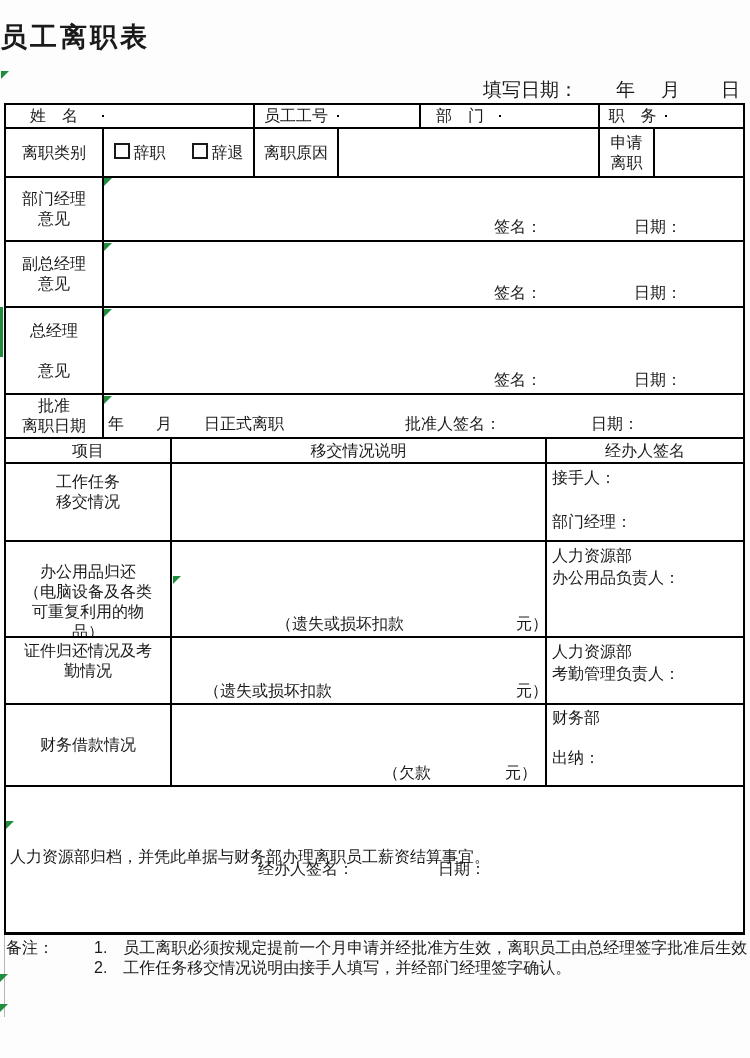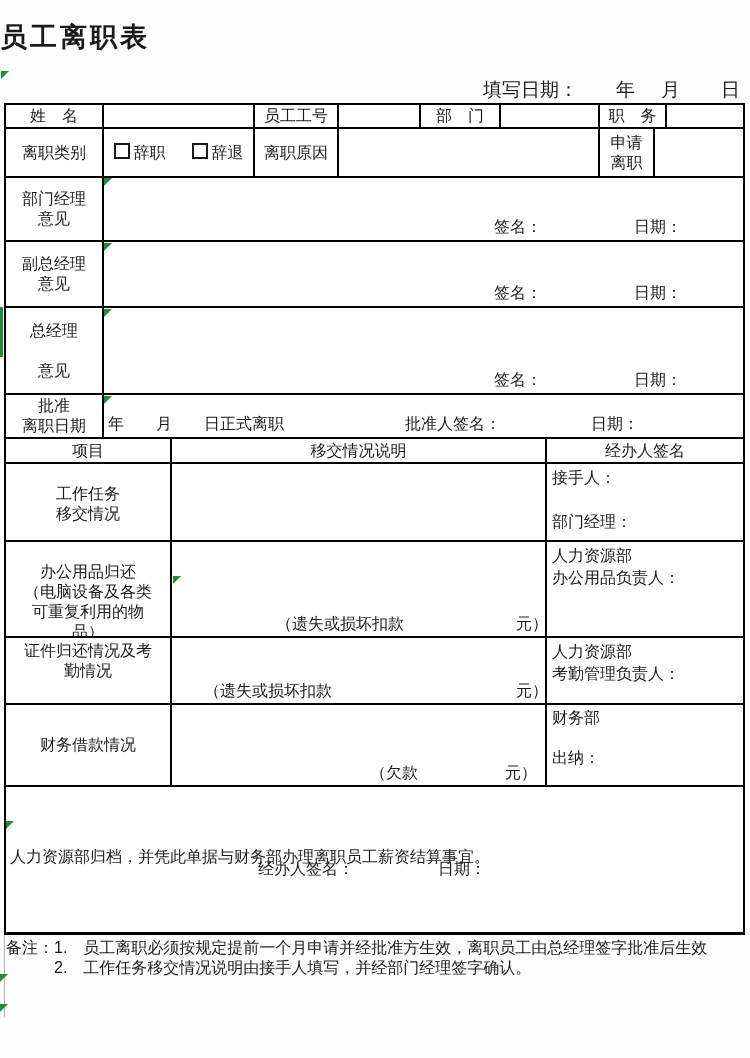--- a/index.html
+++ b/index.html
@@ -15,21 +15,21 @@
     font-size:27px;font-weight:700;letter-spacing:3px;
   }
   .filldate span{position:absolute;top:77px;font-size:19px;white-space:nowrap;}
   
   .form-table{
     left:4px;top:103px;width:741px;height:832px;box-sizing:border-box;
     border:2px solid #000;border-bottom-width:3px;background:#fff;
     display:flex;flex-direction:column;font-size:16px;line-height:20px;
   }
   .r{display:flex;box-sizing:border-box;border-top:2px solid #000;position:relative;min-height:0;}
-  .r.first{border-top:none;}
+  .r.first{border-top:none;align-items:center;}
   .c{
     box-sizing:border-box;border-left:2px solid #000;position:relative;
     display:flex;align-items:center;justify-content:center;text-align:center;
     white-space:pre-line;overflow:hidden;padding:1px 2px;min-width:0;
   }
   .c.cfirst{border-left:none;}
   .c.grow{flex:1 1 auto;}
   .c.top{align-items:flex-start;}
   .c.lefttxt{justify-content:flex-start;text-align:left;align-items:flex-start;padding:3px 5px;}
   .sig{position:absolute;bottom:3px;white-space:nowrap;}
@@ -37,21 +37,21 @@
   .noteline span{position:absolute;bottom:0;white-space:nowrap;}
   .chk{
     display:inline-block;width:12px;height:12px;border:2px solid #1a1a1a;
     vertical-align:-1px;margin-right:4px;background:#fff;
   }
   .optgap{display:inline-block;width:26px;}
   
   .archive-text{position:absolute;left:4px;top:16px;right:2px;text-align:left;white-space:nowrap;margin-top:44px;}
   .archive-sign{position:absolute;top:72px;white-space:nowrap;}
   
-  .notes{left:6px;top:938px;width:744px;display:flex;font-size:16px;line-height:20px;}
+  .notes{left:6px;top:938px;width:744px;display:flex;font-size:16px;line-height:20px;gap:40px;}
   .notes .nlabel{flex:0 0 auto;white-space:nowrap;}
   .notes .nitems div{white-space:nowrap;}
   .notes-edge{left:4px;top:935px;width:1px;height:82px;background:#b5b5b5;}
   
   .gmk{width:0;height:0;border-top:8px solid #1e8e3e;border-right:8px solid transparent;position:absolute;}
   .gbar{position:absolute;width:3px;background:#1e8e3e;}
 </style>
 </head>
 <body>
 
@@ -130,21 +130,21 @@
   </div>
 
 
   <div class="r" style="height:25px">
     <div class="c cfirst" style="flex:0 0 164px">项目</div>
     <div class="c" style="flex:0 0 375px">移交情况说明</div>
     <div class="c grow">经办人签名</div>
   </div>
 
   <div class="r" style="height:78px">
-    <div class="c cfirst top" style="flex:0 0 164px;padding-top:20px">工作任务
+    <div class="c cfirst top" style="flex:0 0 164px;padding-top:8px">工作任务
 移交情况</div>
     <div class="c" style="flex:0 0 375px"></div>
     <div class="c grow lefttxt" style="line-height:22px">接手人：
 
 部门经理：</div>
   </div>
 
   <div class="r" style="height:96px">
     <div class="c cfirst top" style="flex:0 0 164px;padding-top:20px">办公用品归还
 （电脑设备及各类
@@ -170,21 +170,21 @@
       </div>
     </div>
     <div class="c grow lefttxt" style="line-height:22px">人力资源部
 考勤管理负责人：</div>
   </div>
 
   <div class="r" style="height:82px">
     <div class="c cfirst" style="flex:0 0 164px">财务借款情况</div>
     <div class="c" style="flex:0 0 375px">
       <div class="noteline">
-        <span style="left:198px">（欠款</span>
+        <span style="left:211px">（欠款</span>
         <span style="left:333px">元）</span>
       </div>
     </div>
     <div class="c grow lefttxt">财务部
 
 出纳：</div>
   </div>
 
   <div class="r" style="flex:1 1 auto">
     <div class="c cfirst grow">

